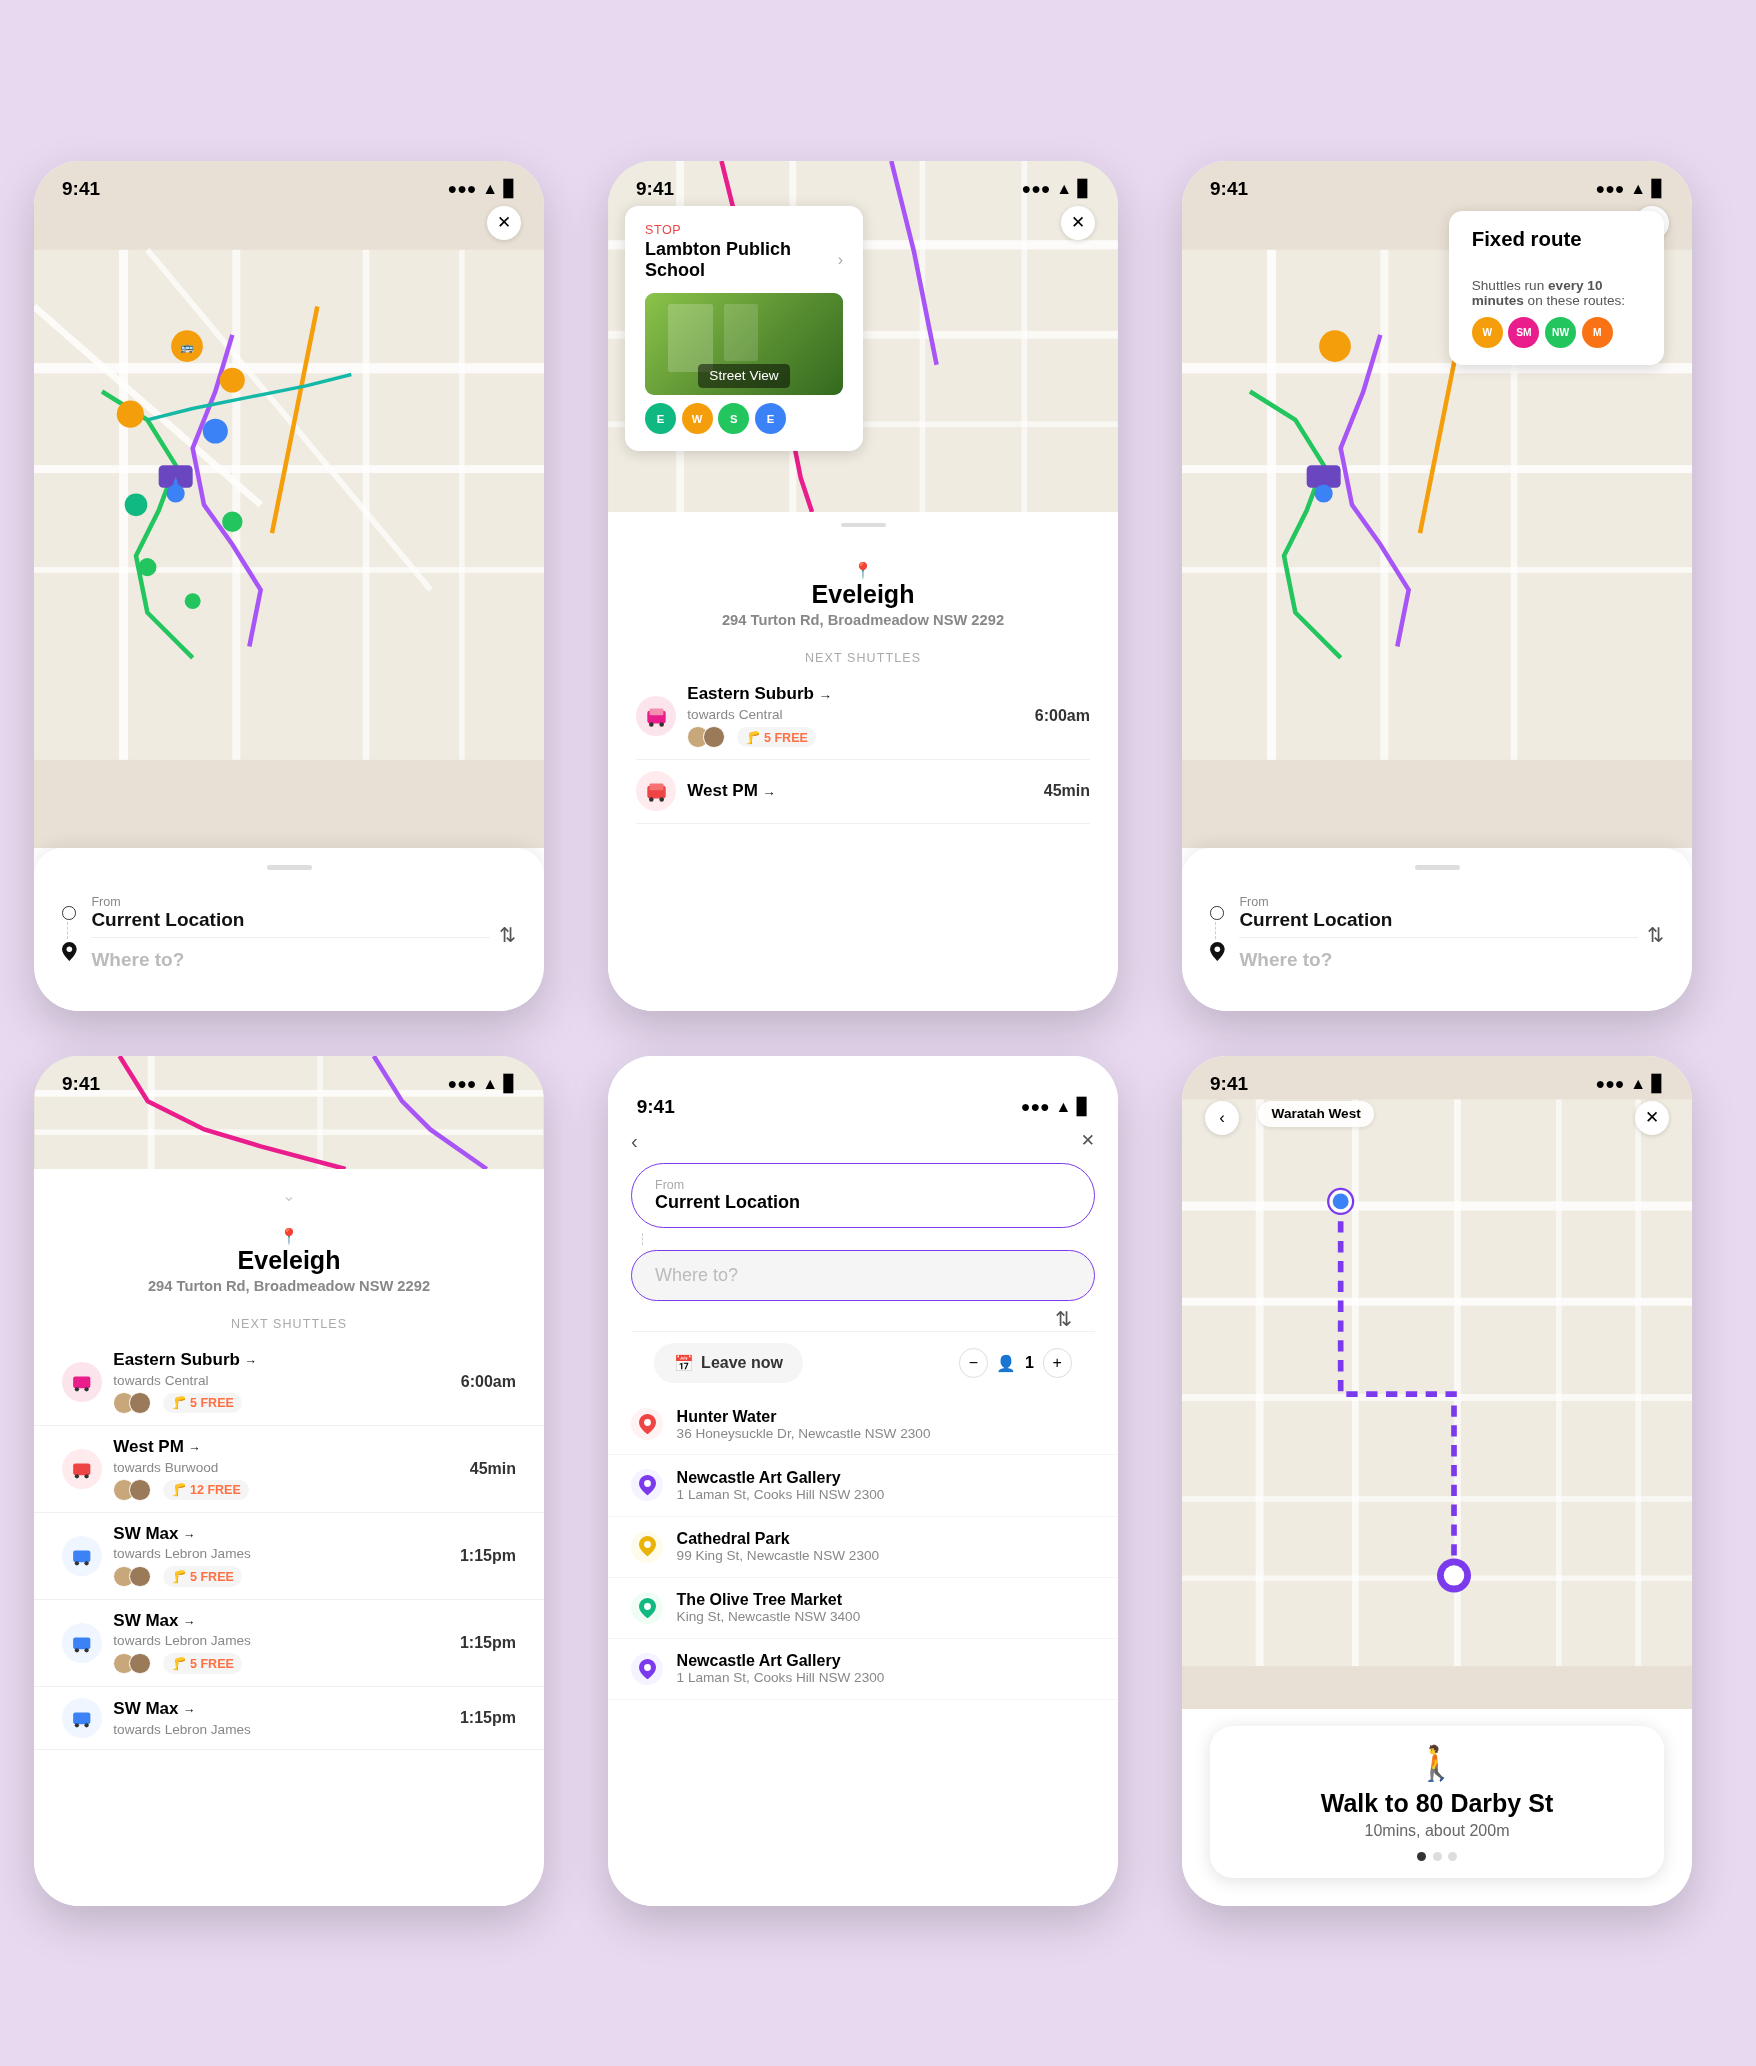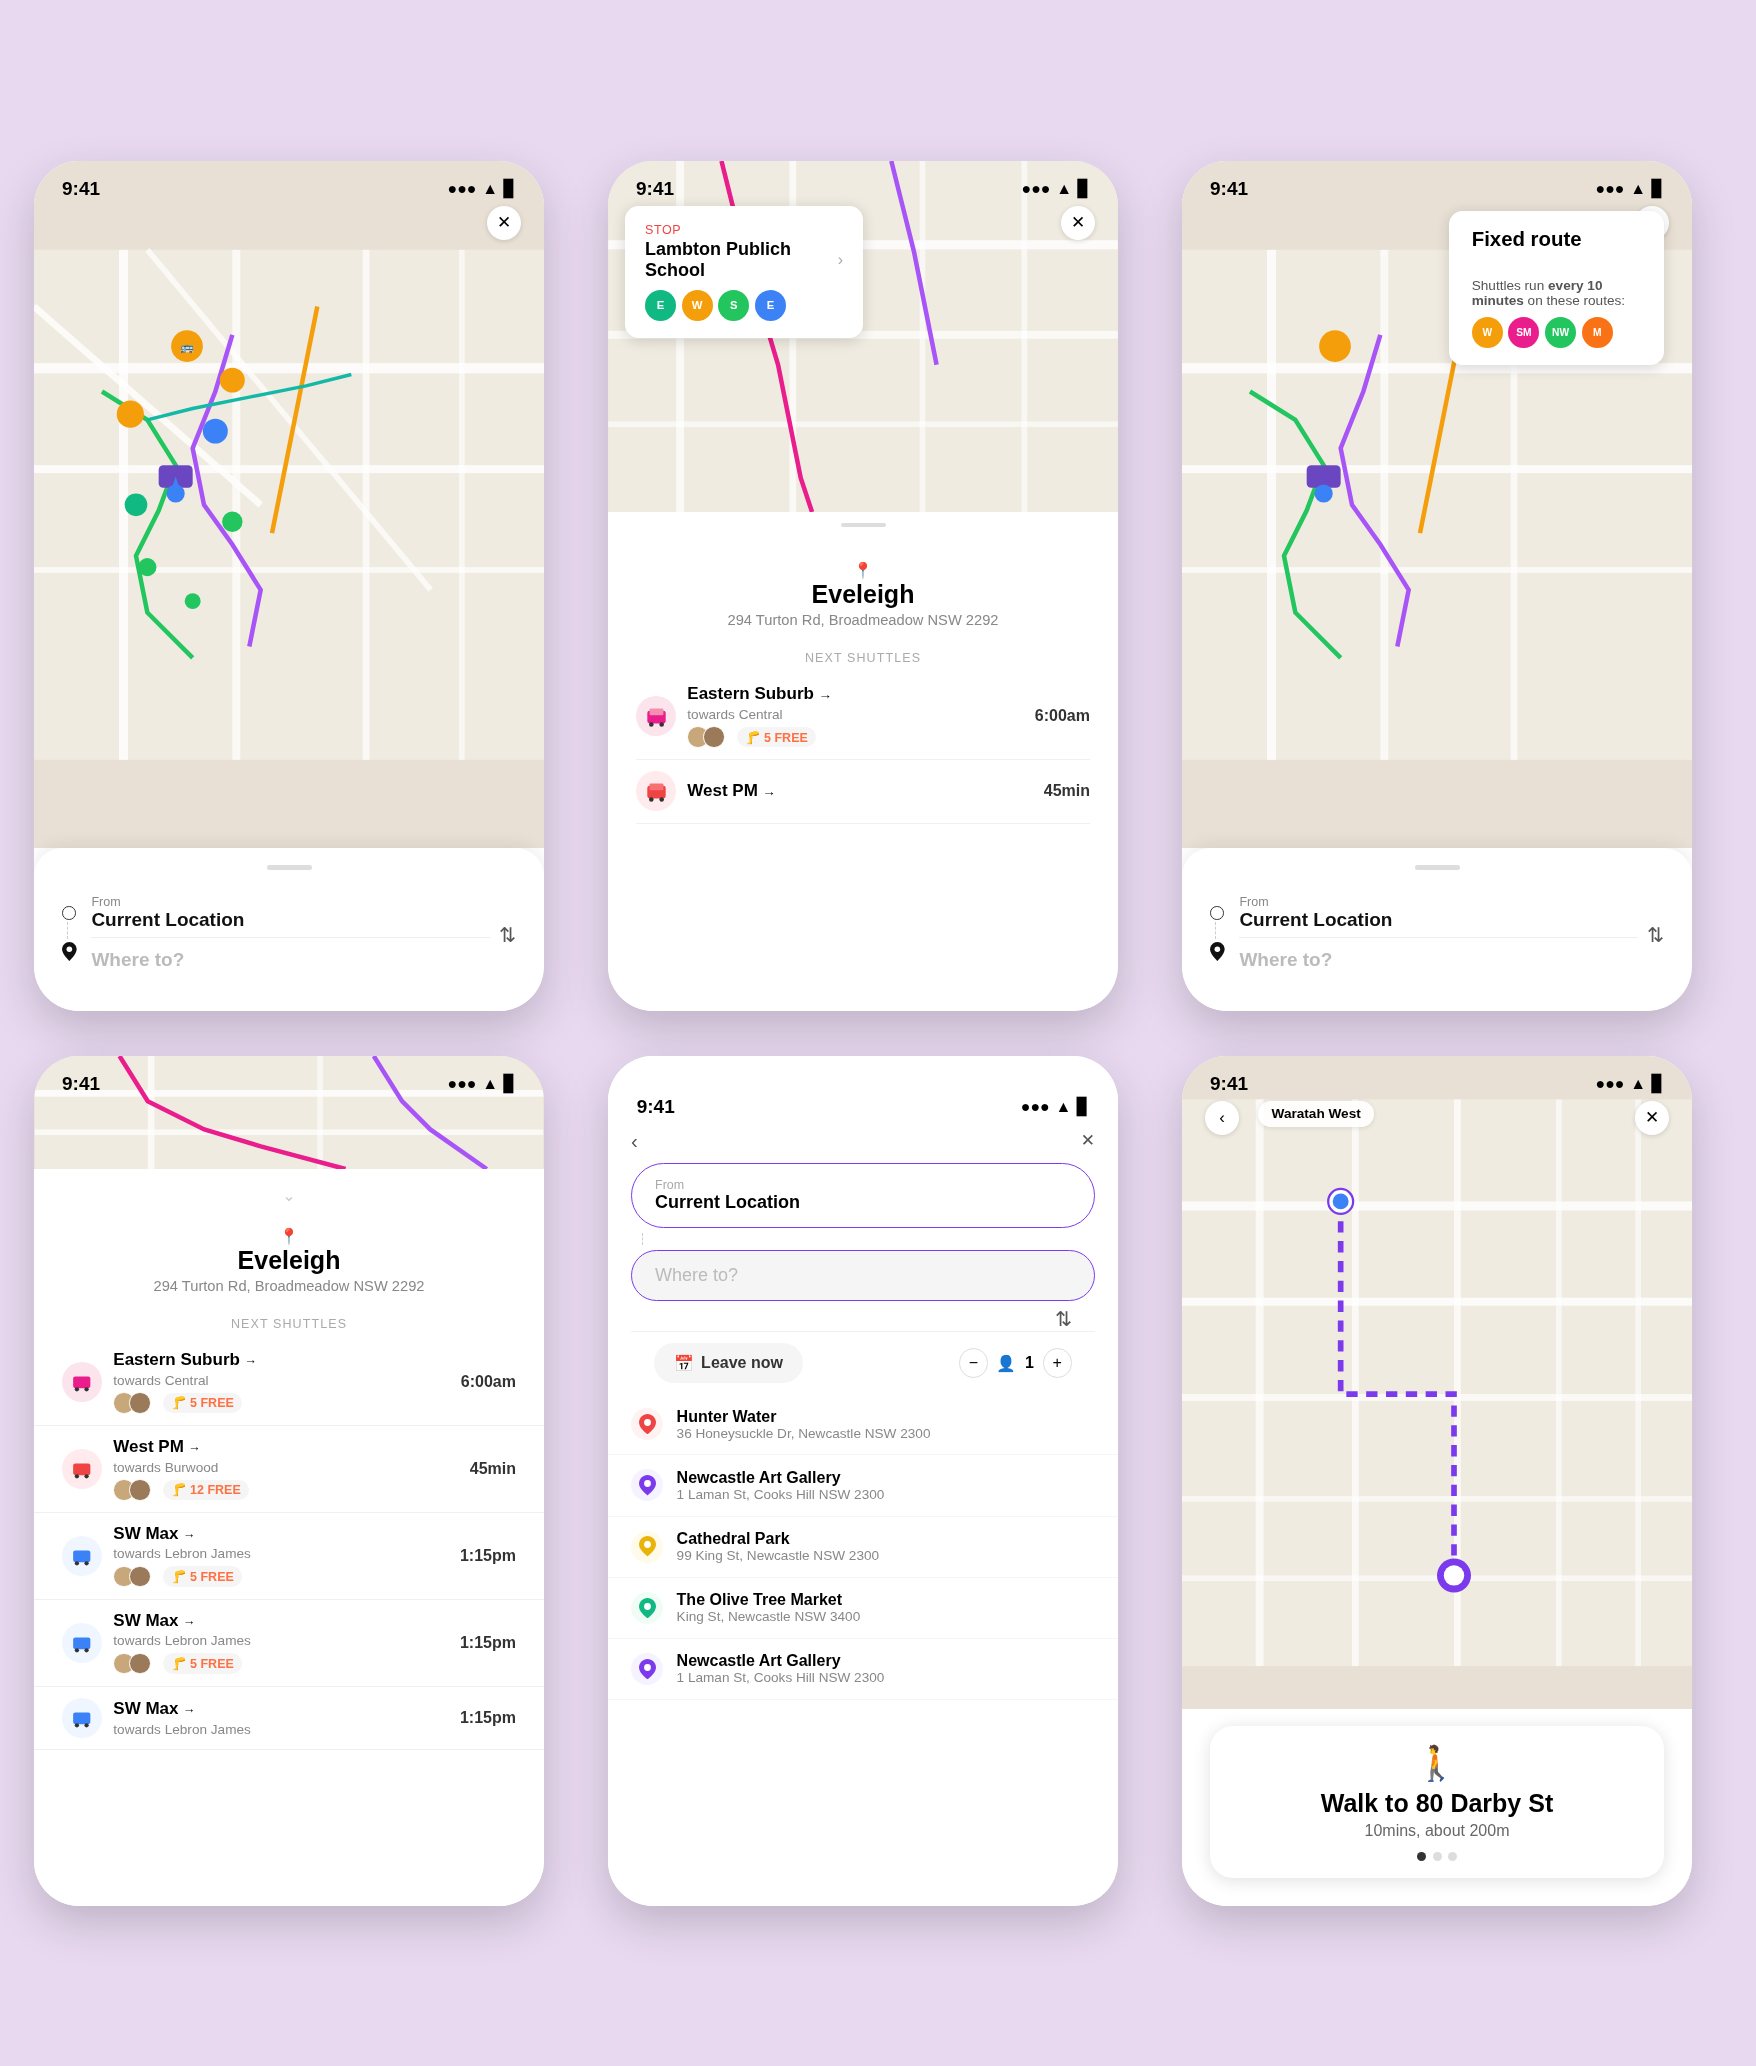--- a/index.html
+++ b/index.html
@@ -145,21 +145,21 @@
     .fixed-route-title { font-size: 20.4px; font-weight: 800; margin-bottom: 2.8px; }
     .fixed-route-sub { font-size: 13.6px; color: #555; margin-bottom: 8.5px; margin-top: 27px; }
     .fixed-route-sub strong { font-weight: 800; }
 
     
     .eveleigh-header {
       text-align: center;
       padding: 17px 0 11.3px;
     }
     .eveleigh-name { font-size: 25px; font-weight: 800; }
-    .eveleigh-address { font-size: 14.7px; color: #888; margin-top: 2.8px; }
+    .eveleigh-address { font-size: 14.7px; color: #888; margin-top: 2.8px; font-weight: bold; }
     .next-shuttles-label {
       font-size: 12.5px;
       color: #aaa;
       text-transform: uppercase;
       letter-spacing: 1.1px;
       text-align: center;
       margin: 11.3px 0 8.5px;
     }
     .shuttle-row {
       display: flex;
@@ -436,20 +436,26 @@
         <polyline points="200,0 220,80 250,160 270,260 300,360 320,460 340,560 360,620" stroke="#e91e8c" stroke-width="8" fill="none"></polyline>
 
         <polyline points="500,0 520,80 540,160 560,260 580,360" stroke="#a855f7" stroke-width="8" fill="none"></polyline>
       </svg>
       
       <div style="position:absolute;top:45px;left:17px;background:#fff;border-radius:13.6px;padding:17px 20px;box-shadow:0 2.8px 14px rgba(0,0,0,0.15);width:238px;z-index:20;">
         <div class="stop-label">Stop</div>
         <div style="display:flex;align-items:center;justify-content:space-between;">
           <div class="stop-name" style="font-size:18px;max-width:159px;">Lambton Publich School</div>
           <span style="font-size:16px;color:#aaa;">›</span>
+        </div>
+        <div class="stop-img">
+          <div style="position:absolute;top:0;left:0;right:0;bottom:0;background:linear-gradient(135deg,#8bc34a 0%,#558b2f 60%,#33691e 100%);border-radius:9px;"></div>
+          <div style="position:absolute;top:11.3px;left:23px;width:45px;height:68px;background:rgba(255,255,255,0.2);border-radius:2.3px;"></div>
+          <div style="position:absolute;top:11.3px;left:79px;width:34px;height:57px;background:rgba(255,255,255,0.15);border-radius:2.3px;"></div>
+          <div class="street-view-label" style="position:relative;z-index:2;">Street View</div>
         </div>
         <div class="route-badges">
           <div class="route-badge" style="background:#10b981;">E</div>
           <div class="route-badge" style="background:#f59e0b;">W</div>
           <div class="route-badge" style="background:#22c55e;">S</div>
           <div class="route-badge" style="background:#3b82f6;">E</div>
         </div>
       </div>
       <div class="close-btn">✕</div>
     </div>

